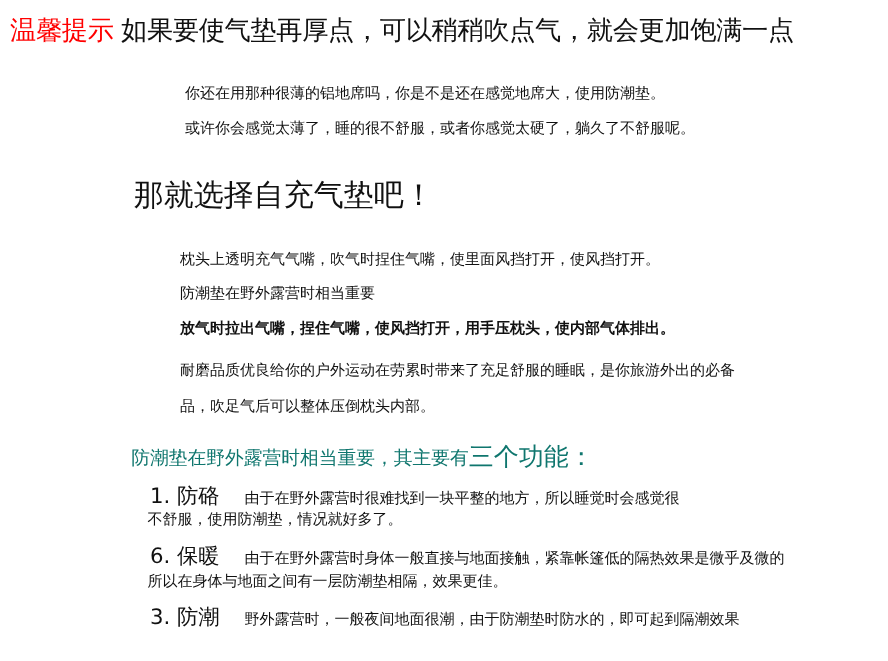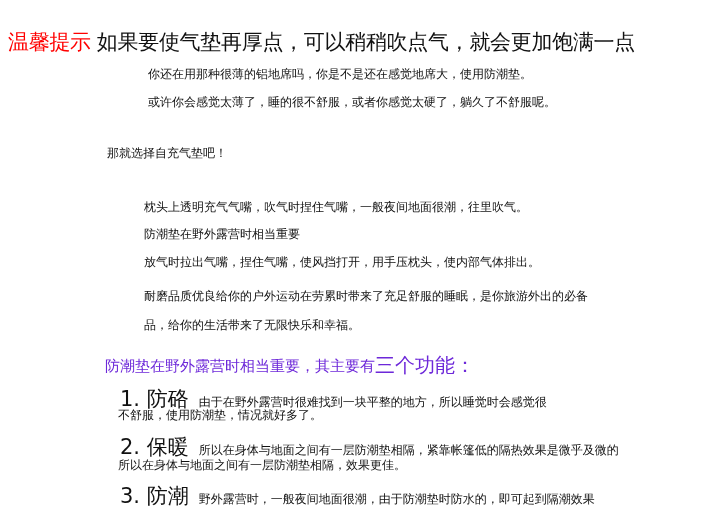--- a/index.html
+++ b/index.html
@@ -15,98 +15,99 @@
       font-family: "DejaVu Sans", "Liberation Sans", sans-serif;
       color: #000000;
     }
     .line {
       position: absolute;
       white-space: nowrap;
       line-height: 1;
     }
     .tip-line {
       left: 8px;
-      top: 32px;
+      top: 14px;
       font-size: 21px;
       letter-spacing: -0.3px;
     }
     .tip-label { color: #ff0000; }
     .tip-text { color: #111111; margin-left: 6px; }
 
     .small {
       font-size: 12px;
       color: #111111;
     }
     .intro1 { left: 148px; top: 68px; }
     .intro2 { left: 148px; top: 96px; }
 
     .heading {
       left: 107px;
       top: 147px;
-      font-size: 12px;
+      font-size: 24px;
       color: #111111;
+      font-family: Liberation Mono, monospace;
     }
 
     .usage1 { left: 144px; top: 201px; }
     .usage2 { left: 144px; top: 228px; }
-    .usage3 { left: 144px; top: 256px; }
+    .usage3 { left: 144px; top: 256px; font-weight: bold; }
     .quality1 { left: 144px; top: 290px; }
     .quality2 { left: 144px; top: 319px; }
 
     .func-intro {
       left: 105px;
       top: 354px;
       font-size: 15px;
-      color: #6d28d9;
+      color: #0f766e;
     }
     .func-intro .big {
       font-size: 20px;
       position: relative;
       top: 1px;
     }
 
     .func-title {
-      font-size: 21px;
+      font-size: 17px;
       color: #111111;
-      margin-right: 10px;
+      margin-right: 20px;
     }
     .func1-a { left: 120px; top: 389px; }
     .func1-b { left: 118px; top: 409px; }
     .func2-a { left: 120px; top: 437px; }
     .func2-b { left: 118px; top: 459px; }
     .func3-a { left: 120px; top: 486px; }
   </style>
 </head>
 <body>
 
 <div class="line tip-line">
   <span class="tip-label">温馨提示</span><span class="tip-text">如果要使气垫再厚点，可以稍稍吹点气，就会更加饱满一点</span>
 </div>
 
 <div class="line small intro1">你还在用那种很薄的铝地席吗，你是不是还在感觉地席大，使用防潮垫。</div>
 <div class="line small intro2">或许你会感觉太薄了，睡的很不舒服，或者你感觉太硬了，躺久了不舒服呢。</div>
 
 <div class="line heading">那就选择自充气垫吧！</div>
 
-<div class="line small usage1">枕头上透明充气气嘴，吹气时捏住气嘴，一般夜间地面很潮，往里吹气。</div>
+<div class="line small usage1">枕头上透明充气气嘴，吹气时捏住气嘴，使里面风挡打开，使风挡打开。</div>
 <div class="line small usage2">防潮垫在野外露营时相当重要</div>
 <div class="line small usage3">放气时拉出气嘴，捏住气嘴，使风挡打开，用手压枕头，使内部气体排出。</div>
 
 <div class="line small quality1">耐磨品质优良给你的户外运动在劳累时带来了充足舒服的睡眠，是你旅游外出的必备</div>
-<div class="line small quality2">品，给你的生活带来了无限快乐和幸福。</div>
+<div class="line small quality2">品，吹足气后可以整体压倒枕头内部。</div>
 
 <div class="line func-intro">
   <span>防潮垫在野外露营时相当重要，其主要有</span><span class="big">三个功能：</span>
 </div>
 
 <div class="line small func1-a">
   <span class="func-title">1. 防硌</span><span>由于在野外露营时很难找到一块平整的地方，所以睡觉时会感觉很</span>
 </div>
 <div class="line small func1-b">不舒服，使用防潮垫，情况就好多了。</div>
 
 <div class="line small func2-a">
-  <span class="func-title">2. 保暖</span><span>所以在身体与地面之间有一层防潮垫相隔，紧靠帐篷低的隔热效果是微乎及微的</span>
+  <span class="func-title">6. 保暖</span><span>由于在野外露营时身体一般直接与地面接触，紧靠帐篷低的隔热效果是微乎及微的</span>
 </div>
 <div class="line small func2-b">所以在身体与地面之间有一层防潮垫相隔，效果更佳。</div>
 
 <div class="line small func3-a">
   <span class="func-title">3. 防潮</span><span>野外露营时，一般夜间地面很潮，由于防潮垫时防水的，即可起到隔潮效果</span>
 </div>
 
 </body></html>

